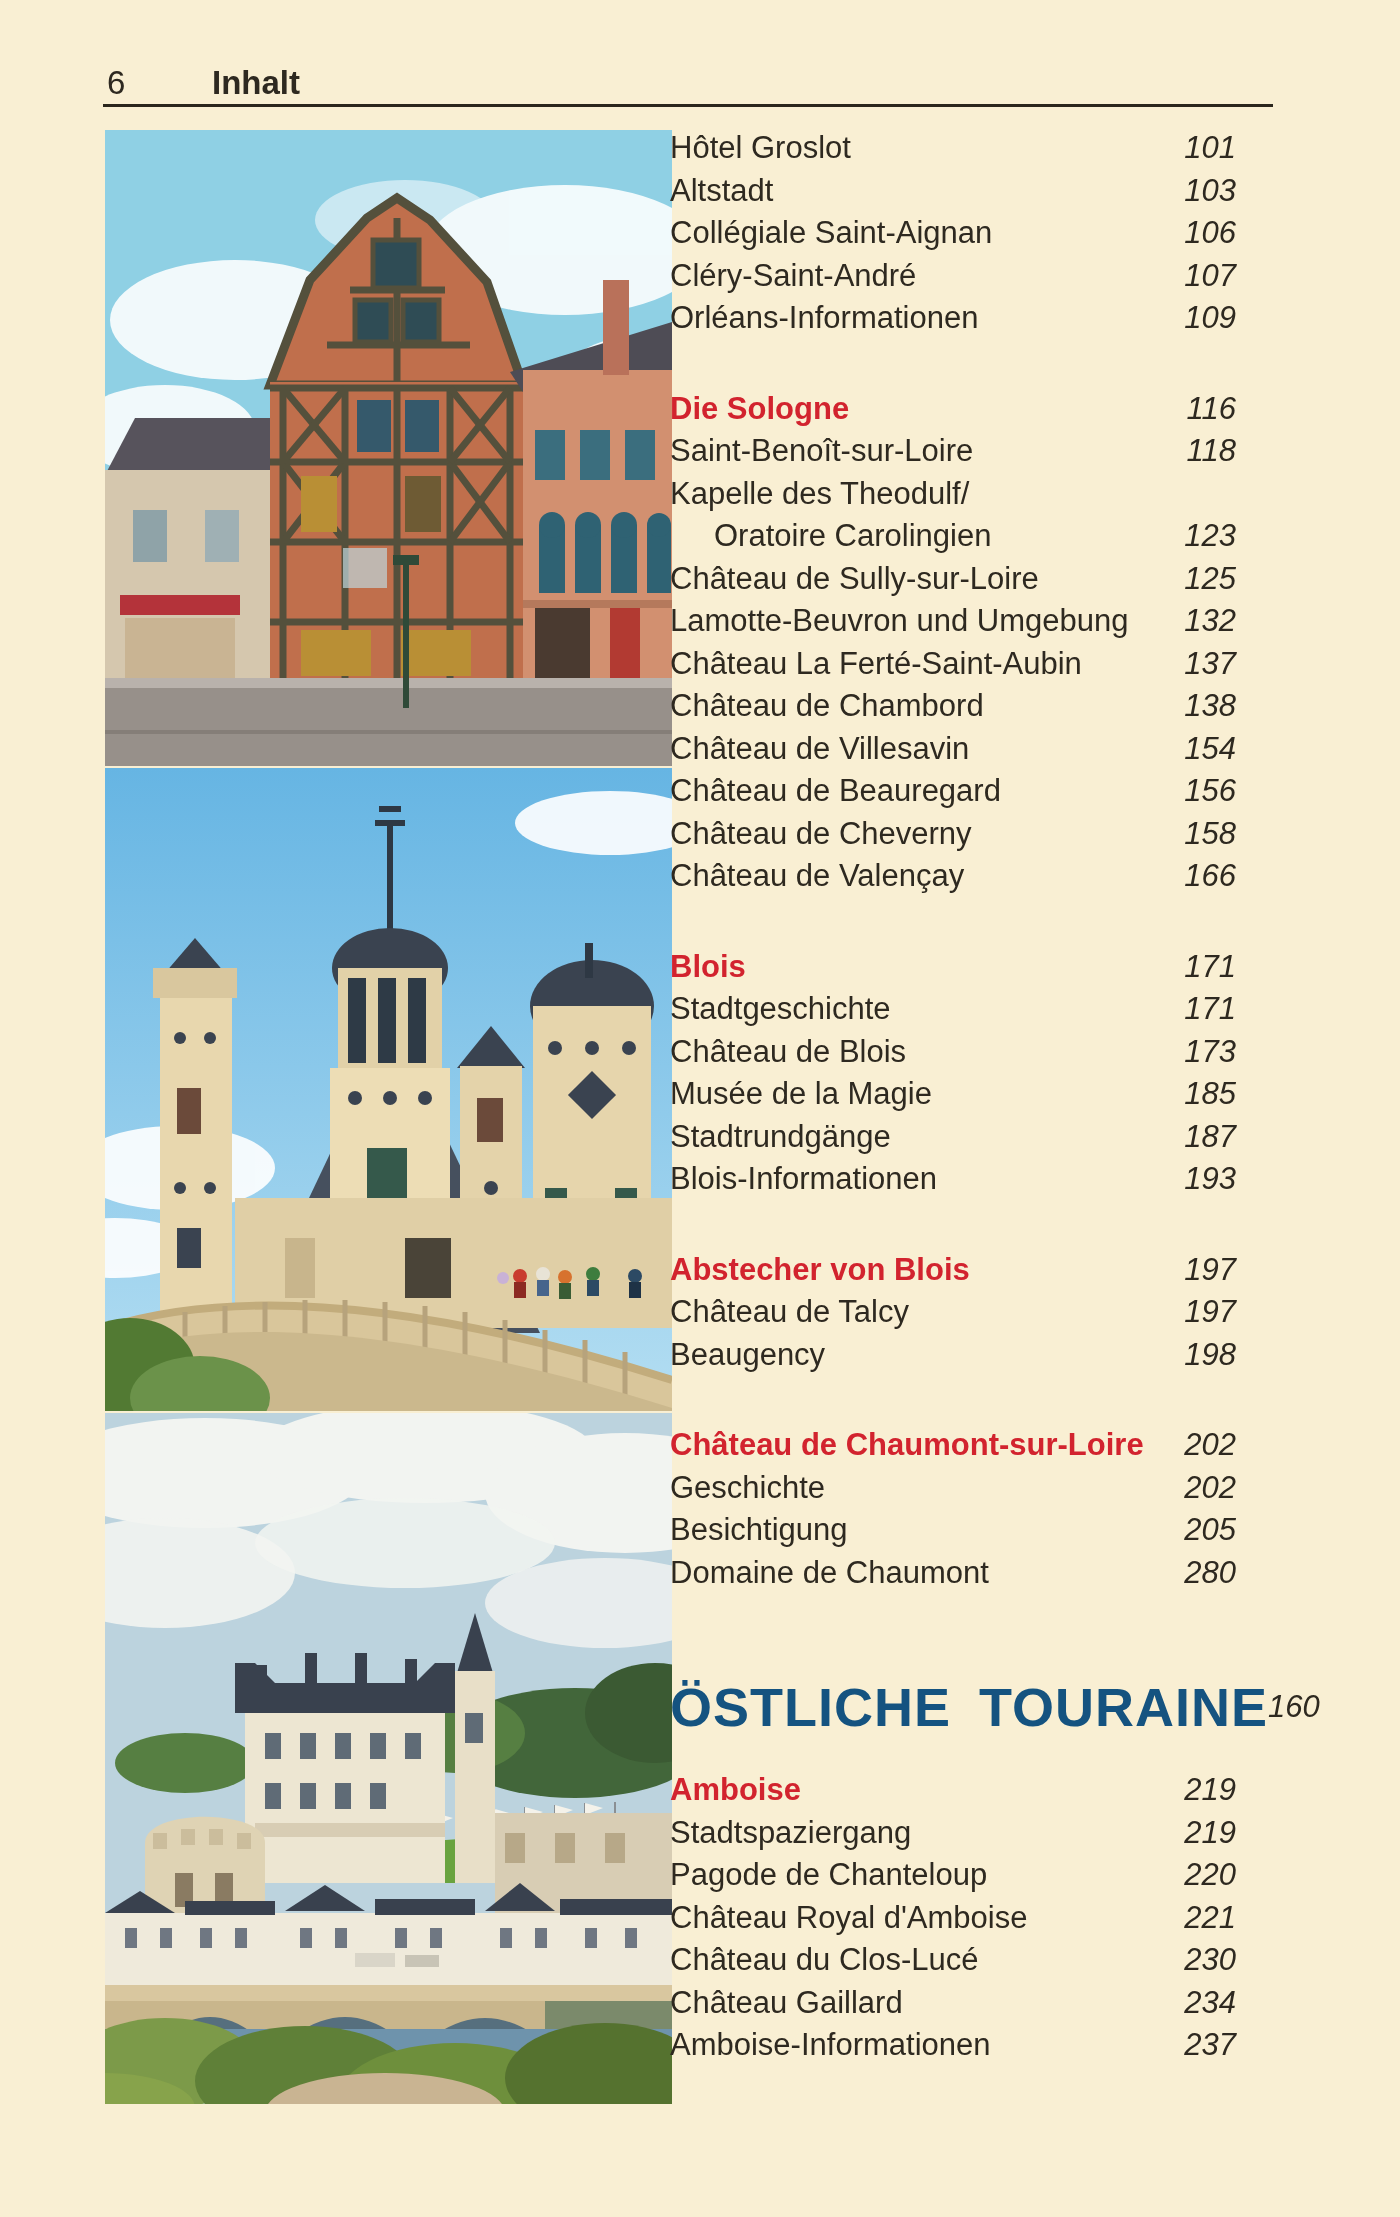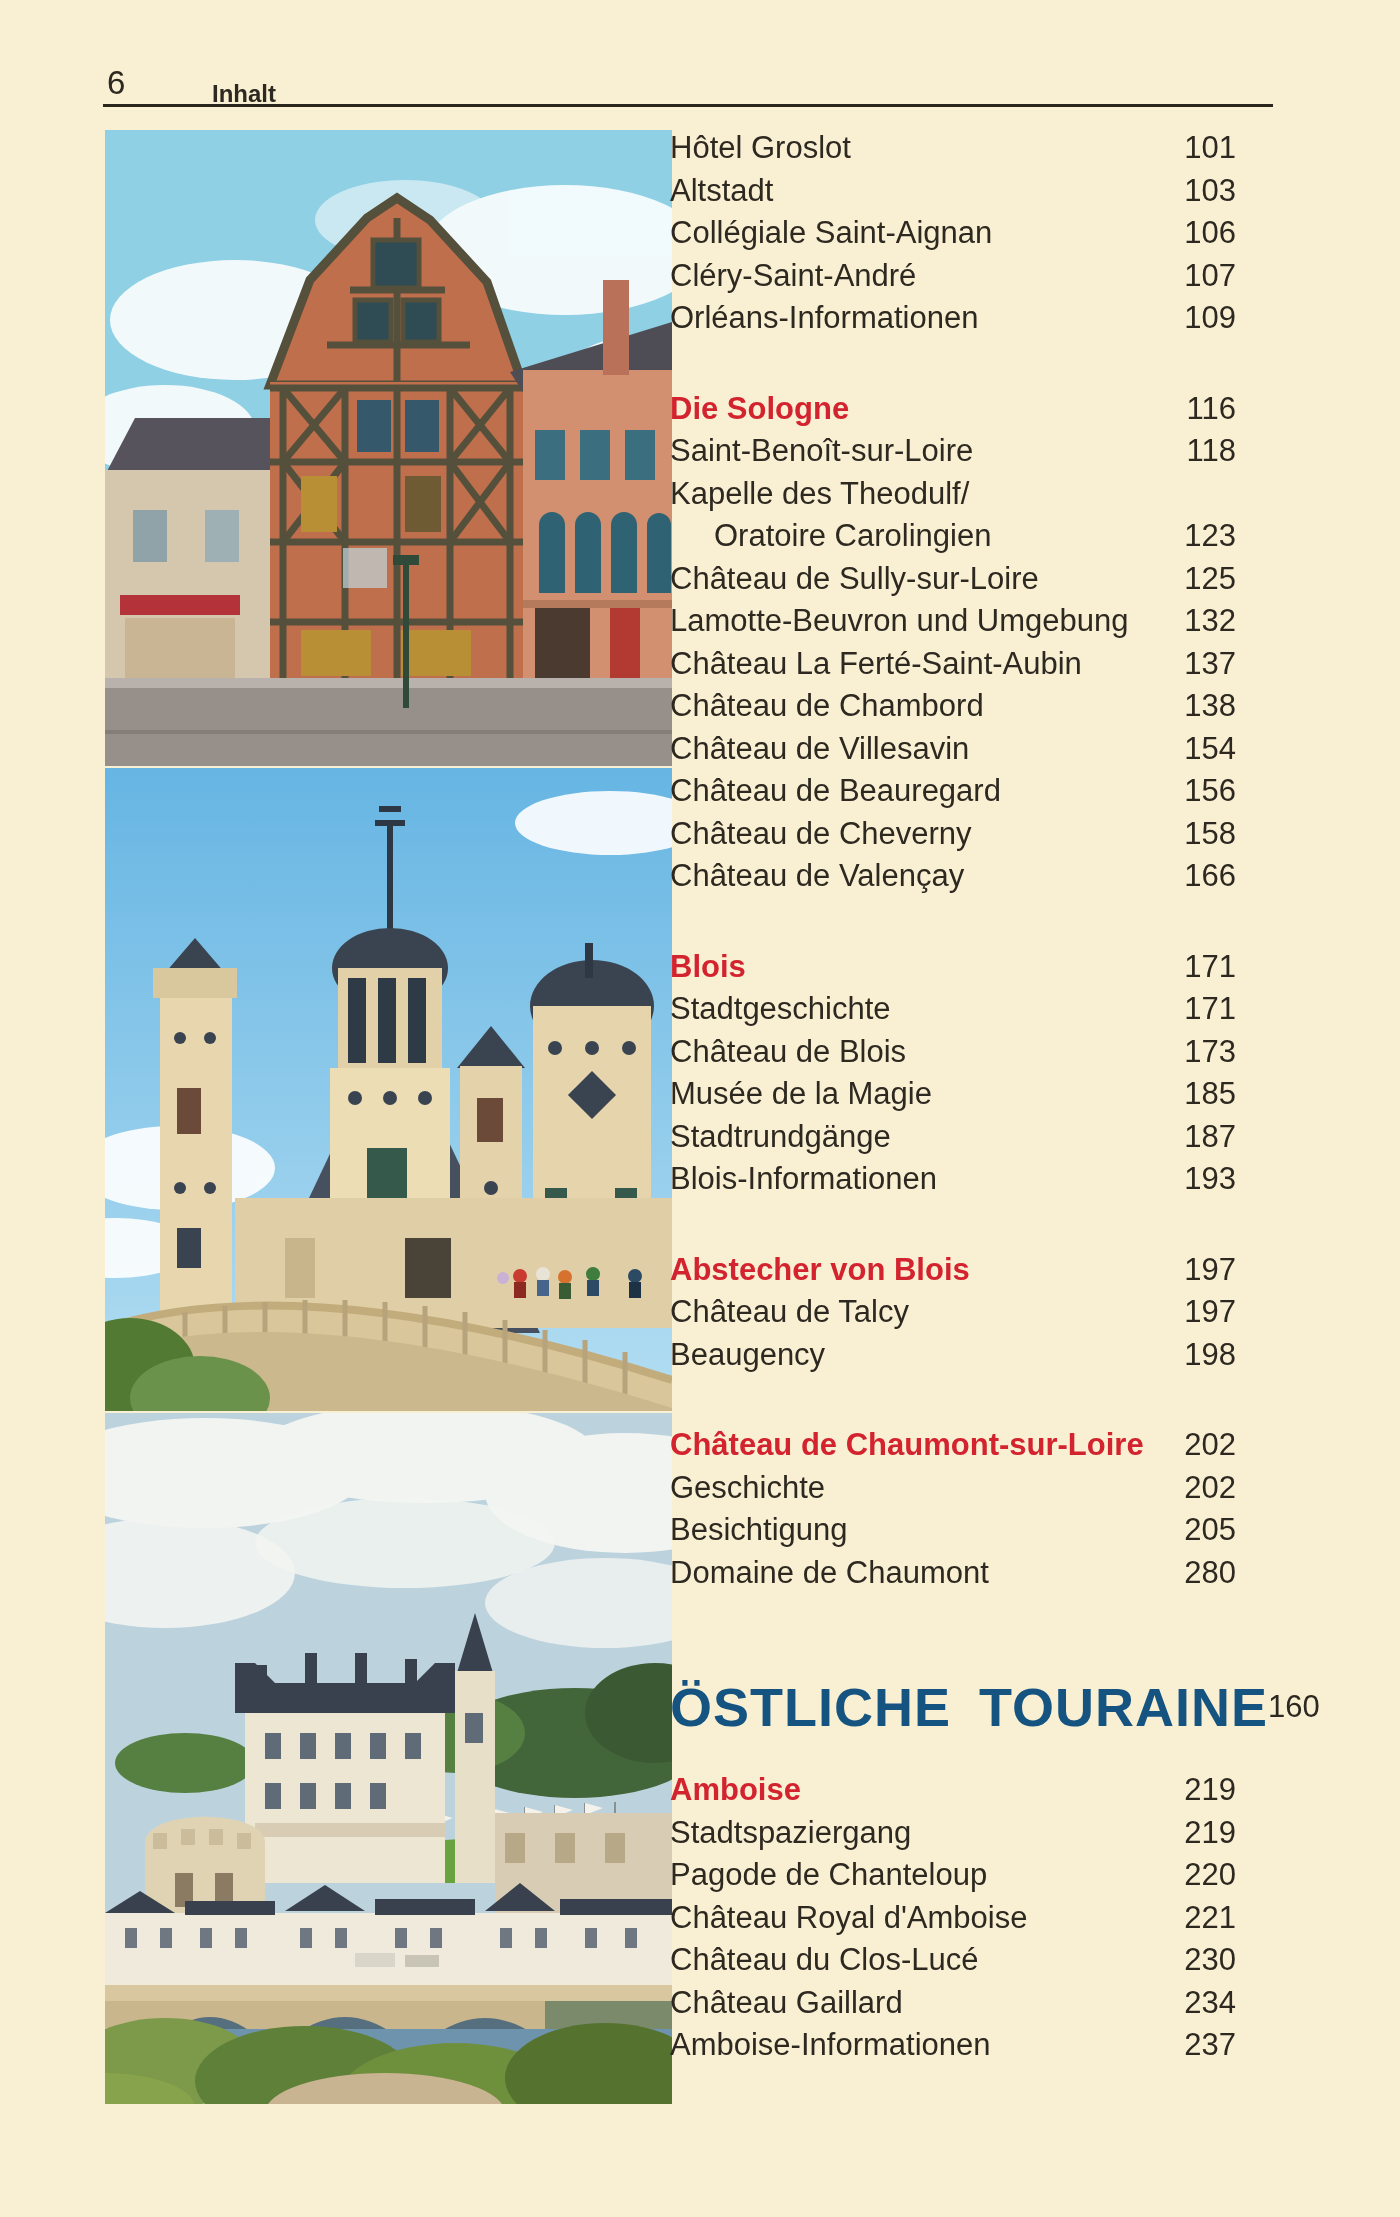--- a/index.html
+++ b/index.html
@@ -13,33 +13,33 @@
     width:1400px;height:2217px;
     background:var(--bg);
     font-family:"Liberation Sans", sans-serif;
     color:var(--ink);
     position:relative;
     overflow:hidden;
   }
   
   .page-header{position:absolute;left:0;top:64px;width:1400px;height:40px;}
   .folio{position:absolute;left:107px;top:0;font-size:33px;font-weight:400;}
-  .running-title{position:absolute;left:212px;top:16px;font-size:24px;font-weight:700;}
+  .running-title{position:absolute;left:212px;top:0;font-size:33px;font-weight:700;}
   .header-rule{position:absolute;left:103px;top:104px;width:1170px;height:2.5px;background:#2B261C;}
 
   
   .photo-col{position:absolute;left:105px;top:130px;width:567px;display:flex;flex-direction:column;gap:2px;}
   .photo{width:567px;overflow:hidden;display:block;line-height:0;}
   .photo svg{display:block;}
 
   
   .toc{position:absolute;left:670px;top:127px;width:566px;}
   .toc-row{height:42.5px;display:flex;align-items:center;justify-content:space-between;font-size:31px;}
   .toc-row .toc-label{white-space:nowrap;}
-  .toc-row .toc-page{font-variant-numeric:tabular-nums;text-align:left;}
+  .toc-row .toc-page{font-variant-numeric:tabular-nums;text-align:left;font-style:italic;}
   .toc-row.indent .toc-label{padding-left:44px;}
   .toc-row.section .toc-label{color:var(--red);font-weight:700;}
   .toc-row.part{height:50px;}
   .toc-row.part .toc-label{
     color:var(--blue);font-weight:700;font-size:54px;
     letter-spacing:1px;word-spacing:12px;white-space:nowrap;
   }
   .toc-gap{height:48px;}
   .toc-gap-large{height:88px;}
   .toc-gap-small{height:37px;}

